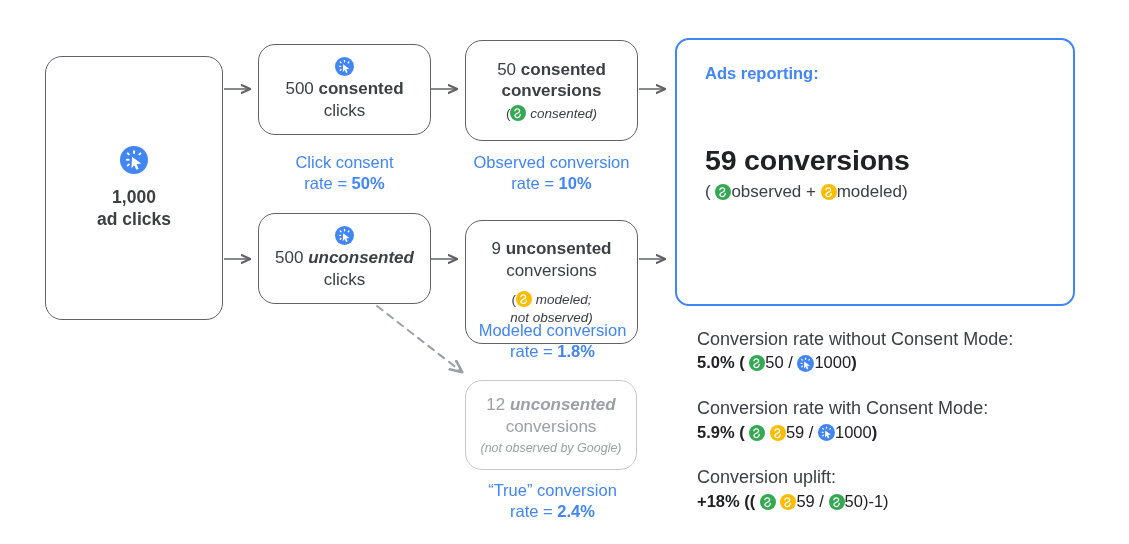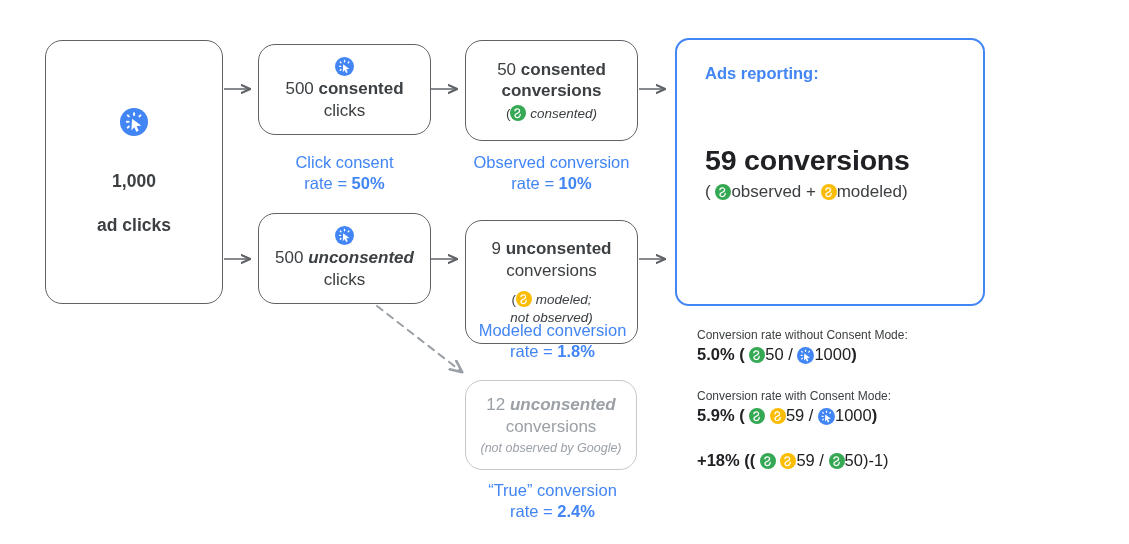--- a/index.html
+++ b/index.html
@@ -120,21 +120,21 @@
   
   .stats {
     position: absolute;
     left: 697px;
     top: 327px;
     width: 420px;
   }
   .stat { margin-bottom: 21px; }
   .stat:last-child { margin-bottom: 0; }
   .stat-label {
-    font-size: 12px;
+    font-size: 18px;
     color: #3c4043;
     line-height: 1.35;
     white-space: nowrap;
   }
   .stat-value {
     font-size: 16.5px;
     color: #202124;
     line-height: 1.45;
     white-space: nowrap;
   }
@@ -188,21 +188,21 @@
 
     <line x1="431" y1="259" x2="457" y2="259" stroke="#5f6368" stroke-width="1.5" marker-end="url(#arrowhead)"></line>
 
     <line x1="639" y1="89" x2="665" y2="89" stroke="#5f6368" stroke-width="1.5" marker-end="url(#arrowhead)"></line>
 
     <line x1="639" y1="259" x2="665" y2="259" stroke="#5f6368" stroke-width="1.5" marker-end="url(#arrowhead)"></line>
 
     <line x1="377" y1="306" x2="462" y2="372" stroke="#9aa0a6" stroke-width="2" stroke-dasharray="7 6" stroke-linecap="round" marker-end="url(#arrowhead-dash)"></line>
   </svg>
 
-  <div class="box" style="left:45px; top:40px; width:178px; height:264px;gap:22px;">
+  <div class="box" style="left:45px; top:56px; width:178px; height:264px;">
     <span class="icon icon-click">
       <svg>
           <use href="#sym-click"></use>
         </svg>
     </span>
     <span class="ln t-big" style="margin-top:12px;">1,000</span>
     <span class="ln t-big">ad clicks</span>
   </div>
 
   <div class="box" style="left:258px; top:44px; width:173px; height:91px;">
@@ -261,21 +261,21 @@
   <div class="blue-label" style="left:456px; top:320px; width:193px;">
     <span class="ln">Modeled conversion</span>
     <span class="ln"><span>rate = </span><span class="b">1.8%</span></span>
   </div>
 
   <div class="blue-label" style="left:456px; top:480px; width:193px;">
     <span class="ln">“True” conversion</span>
     <span class="ln"><span>rate = </span><span class="b">2.4%</span></span>
   </div>
 
-  <div class="box reporting" style="left:675px; top:38px; width:310px; height:268px;">
+  <div class="box reporting" style="left:675px; top:38px; width:400px; height:268px;">
     <span class="rep-title">Ads reporting:</span>
     <span class="rep-headline">59 conversions</span>
     <span class="rep-sub"><span>( </span><span class="icon icon-inline"><svg>
             <use href="#sym-conv-green"></use>
           </svg></span><span>observed + </span><span class="icon icon-inline"><svg>
             <use href="#sym-conv-yellow"></use>
           </svg></span><span>modeled)</span></span>
   </div>
 
   <div class="stats">
@@ -294,20 +294,21 @@
       <div class="stat-value"><span class="b">5.9% ( </span><span class="icon icon-inline"><svg>
               <use href="#sym-conv-green"></use>
             </svg></span>&nbsp;<span class="icon icon-inline"><svg>
               <use href="#sym-conv-yellow"></use>
             </svg></span><span>59</span><span> / </span><span class="icon icon-click-inline"><svg>
               <use href="#sym-click"></use>
             </svg></span><span>1000</span><span class="b">)</span></div>
     </div>
 
     <div class="stat">
+      <div class="stat-label">Conversion uplift:</div>
       <div class="stat-value"><span class="b">+18% (( </span><span class="icon icon-inline"><svg>
               <use href="#sym-conv-green"></use>
             </svg></span>&nbsp;<span class="icon icon-inline"><svg>
               <use href="#sym-conv-yellow"></use>
             </svg></span><span>59</span><span> / </span><span class="icon icon-inline"><svg>
               <use href="#sym-conv-green"></use>
             </svg></span><span>50</span><span>)-1)</span></div>
     </div>
 
   </div>

